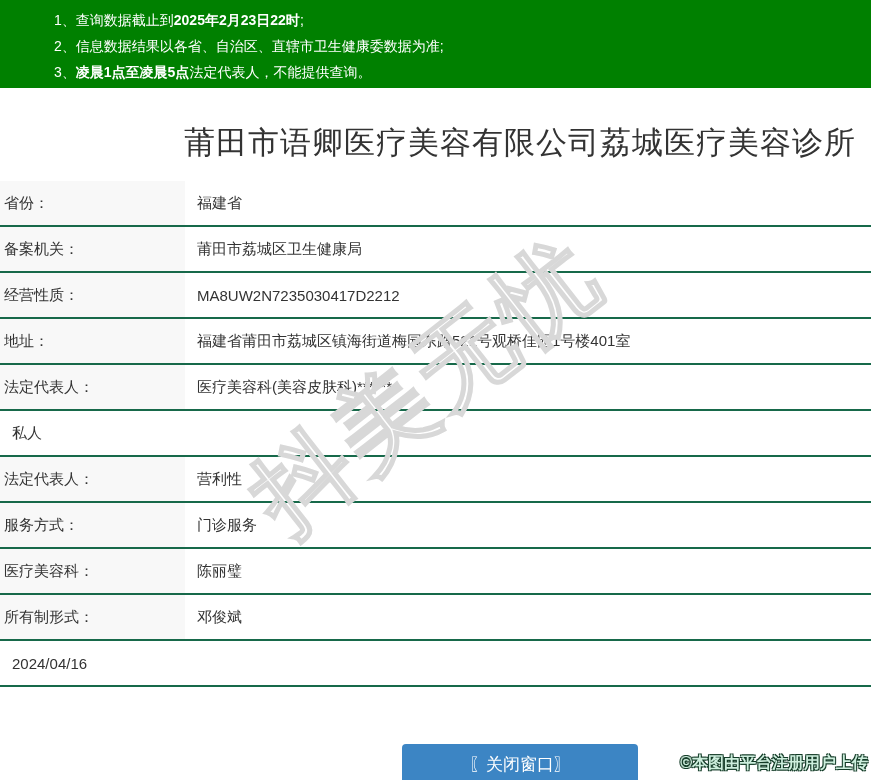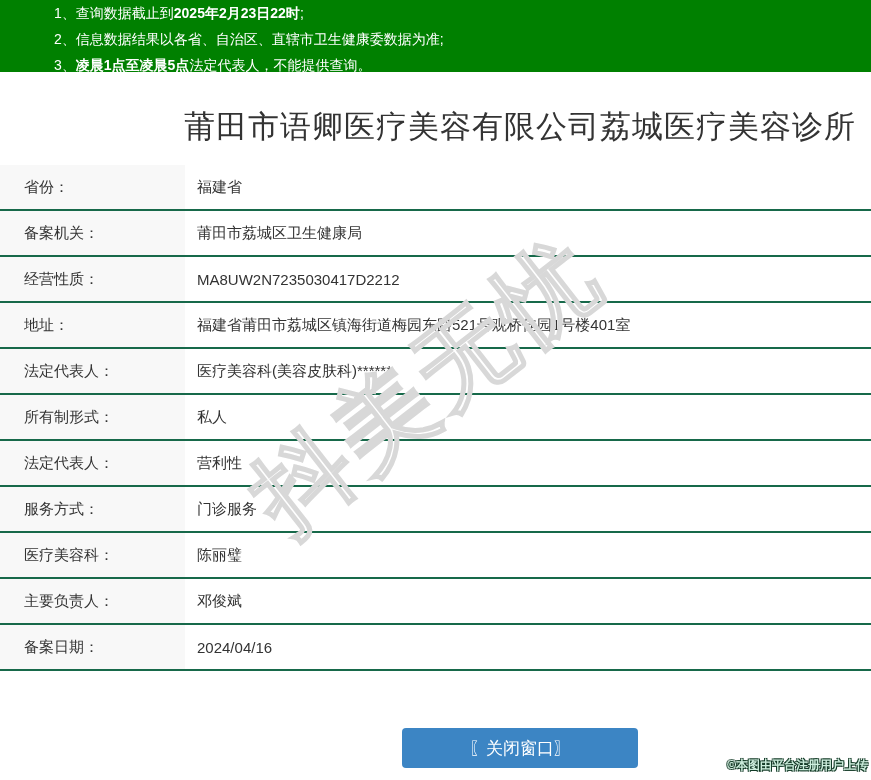--- a/index.html
+++ b/index.html
@@ -2,42 +2,42 @@
 <html><head>
 <meta charset="utf-8">
 <style>
   html,body { margin:0; padding:0; }
   body {
     width:871px; height:780px; overflow:hidden; position:relative;
     background:#ffffff;
     font-family:"Liberation Sans","DejaVu Sans",sans-serif;
   }
   .notice-bar {
-    width:100%; height:72px; background:#008000;
-    box-sizing:border-box; 
+    width:100%; height:88px; background:#008000;
+    box-sizing:border-box; padding-top:7px;
   }
   .notice-line {
     color:#ffffff; font-size:14px; line-height:26px; padding-left:54px;
     white-space:nowrap;
   }
   .notice-line .seg-bold { font-weight:bold; }
   .page { width:1040px; }
   .page-title {
     margin-top:33px; text-align:center;
     font-size:31px; line-height:43px; color:#333333; font-weight:400;
     letter-spacing:1px; white-space:nowrap;
   }
   .record-table { margin-top:17px; }
   .t-row {
     display:flex; height:46px; box-sizing:border-box;
     border-bottom:2px solid #17694a; background:#ffffff;
   }
   .t-label {
     width:185px; flex-shrink:0; background:#f8f8f8;
-    display:flex; align-items:center; box-sizing:border-box; padding-left:24px;
+    display:flex; align-items:center; box-sizing:border-box; padding-left:4px;
     font-size:15px; color:#333333;text-align:right;
   }
   .t-value {
     flex:1; display:flex; align-items:center; padding-left:12px;
     font-size:15px; color:#333333; white-space:nowrap;
   }
   .btn-row { width:1040px; margin-top:57px; text-align:center; }
   .close-btn {
     width:236px; height:40px; border:none; border-radius:4px;
     background:#3c85c4; color:#ffffff; font-size:17px; cursor:pointer;
@@ -45,21 +45,21 @@
   }
   .watermark {
     position:absolute; left:428px; top:387px;
     transform:translate(-50%,-50%) rotate(-38deg);
     font-size:96px; font-weight:bold; letter-spacing:6px; white-space:nowrap;
     color:transparent; -webkit-text-stroke:2px #d8d8d8;
     pointer-events:none; z-index:5;
   }
   .credit {
     position:absolute; right:3px; bottom:6px; z-index:6;
-    font-size:12px; font-weight:bold; color:#cdeedd; white-space:nowrap;
+    font-size:16px; font-weight:bold; color:#cdeedd; white-space:nowrap;
     text-shadow:-1px -1px 0 #123a26, 1px -1px 0 #123a26,
                 -1px  1px 0 #123a26, 1px  1px 0 #123a26;
   }
 </style>
 </head>
 <body>
 
 <div class="notice-bar">
   <div class="notice-line"><span>1、</span><span>查询数据截止到</span><span class="seg-bold">2025年2月23日22时</span><span>;</span></div>
   <div class="notice-line"><span>2、</span><span>信息数据结果以各省、自治区、直辖市卫生健康委数据为准;</span><span class="seg-bold"></span><span></span></div>
@@ -84,41 +84,39 @@
     </div>
     <div class="t-row">
       <div class="t-label">地址：</div>
       <div class="t-value">福建省莆田市荔城区镇海街道梅园东路521号观桥佳园1号楼401室</div>
     </div>
     <div class="t-row">
       <div class="t-label">法定代表人：</div>
       <div class="t-value">医疗美容科(美容皮肤科)******</div>
     </div>
     <div class="t-row">
-      <div class="t-label">所有制形式：</div>
       <div class="t-value">私人</div>
     </div>
     <div class="t-row">
       <div class="t-label">法定代表人：</div>
       <div class="t-value">营利性</div>
     </div>
     <div class="t-row">
       <div class="t-label">服务方式：</div>
       <div class="t-value">门诊服务</div>
     </div>
     <div class="t-row">
       <div class="t-label">医疗美容科：</div>
       <div class="t-value">陈丽璧</div>
     </div>
     <div class="t-row">
-      <div class="t-label">主要负责人：</div>
+      <div class="t-label">所有制形式：</div>
       <div class="t-value">邓俊斌</div>
     </div>
     <div class="t-row">
-      <div class="t-label">备案日期：</div>
       <div class="t-value">2024/04/16</div>
     </div>
   </div>
 
   <div class="btn-row">
     <button class="close-btn">〖关闭窗口〗</button>
   </div>
 </div>
 
 <div class="watermark">抖美无忧</div>

